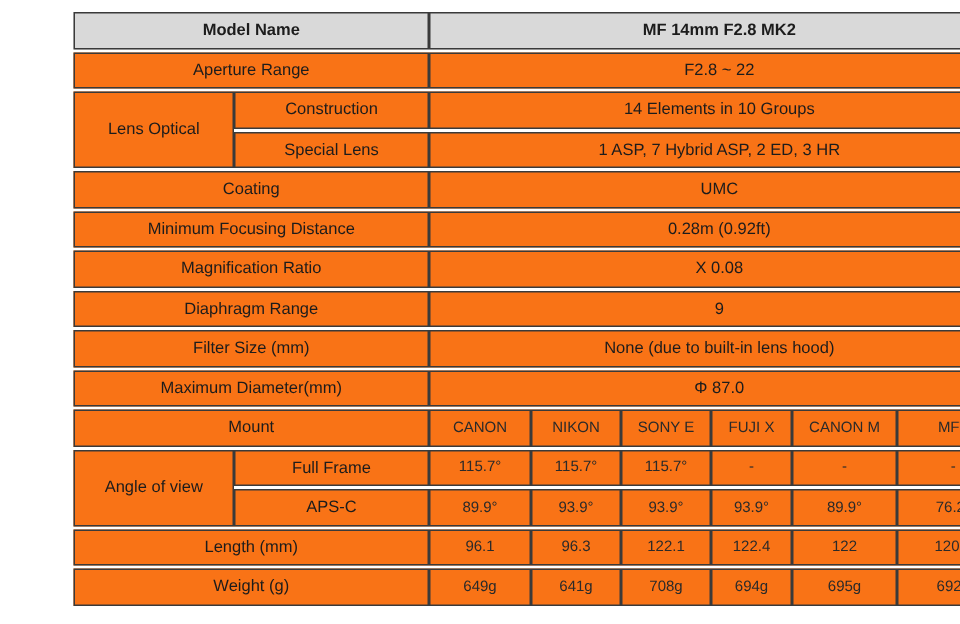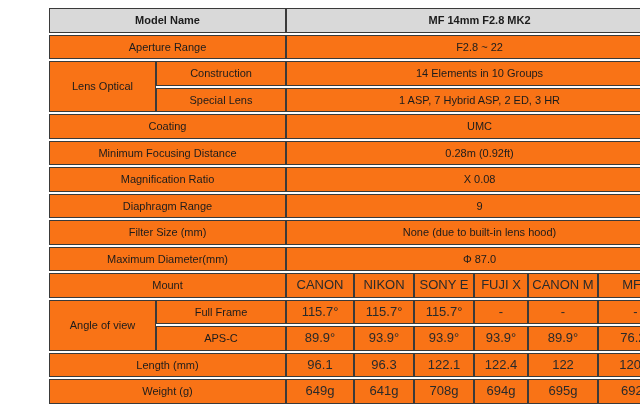--- a/index.html
+++ b/index.html
@@ -36,21 +36,21 @@
     line-height: 1.1;
     background: #f97316;
     overflow: hidden;
     white-space: nowrap;
   }
   table.spec-table tr.header-row td {
     background: #d9d9d9;
     font-weight: bold;
   }
   table.spec-table td.small {
-    font-size: 13px;
+    font-size: 10px;
     color: #2a2a2a;
   }
 </style>
 </head>
 <body>
 
 <div class="canvas">
   <table class="spec-table">
     <colgroup>
       <col style="width:107px">

